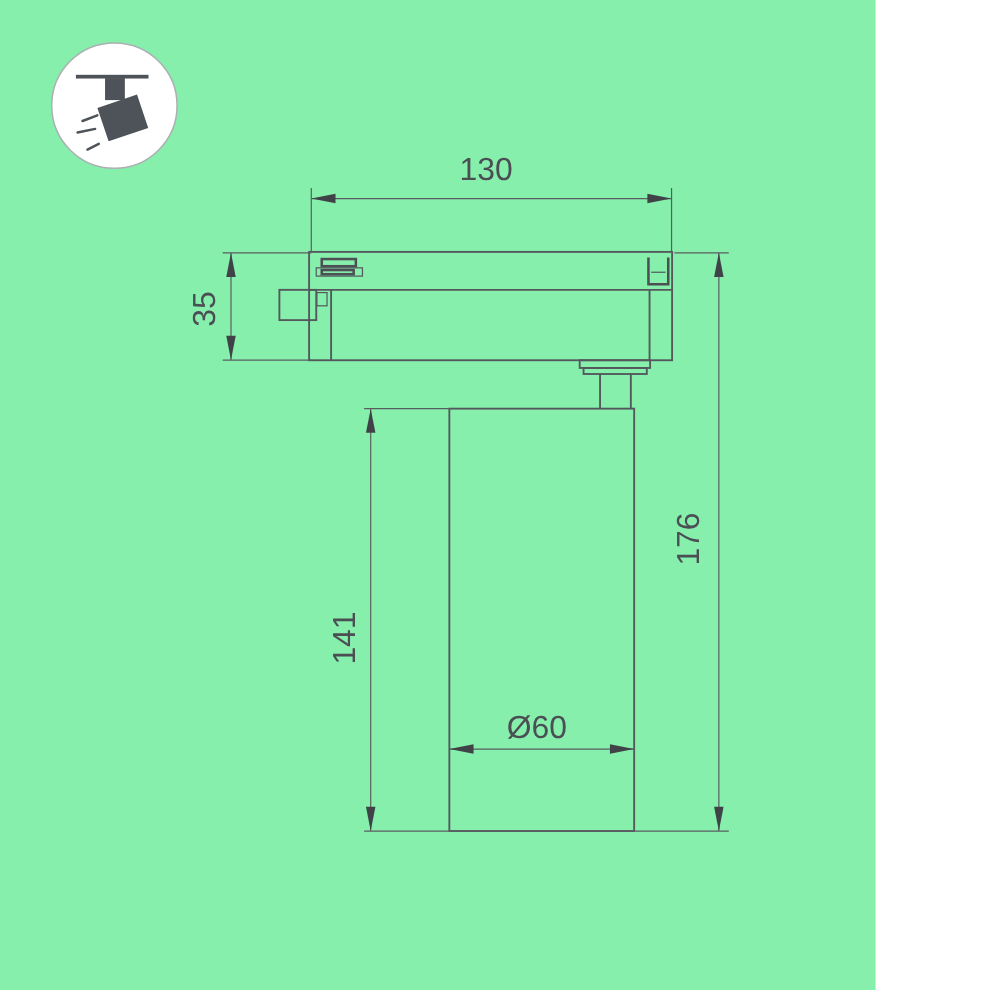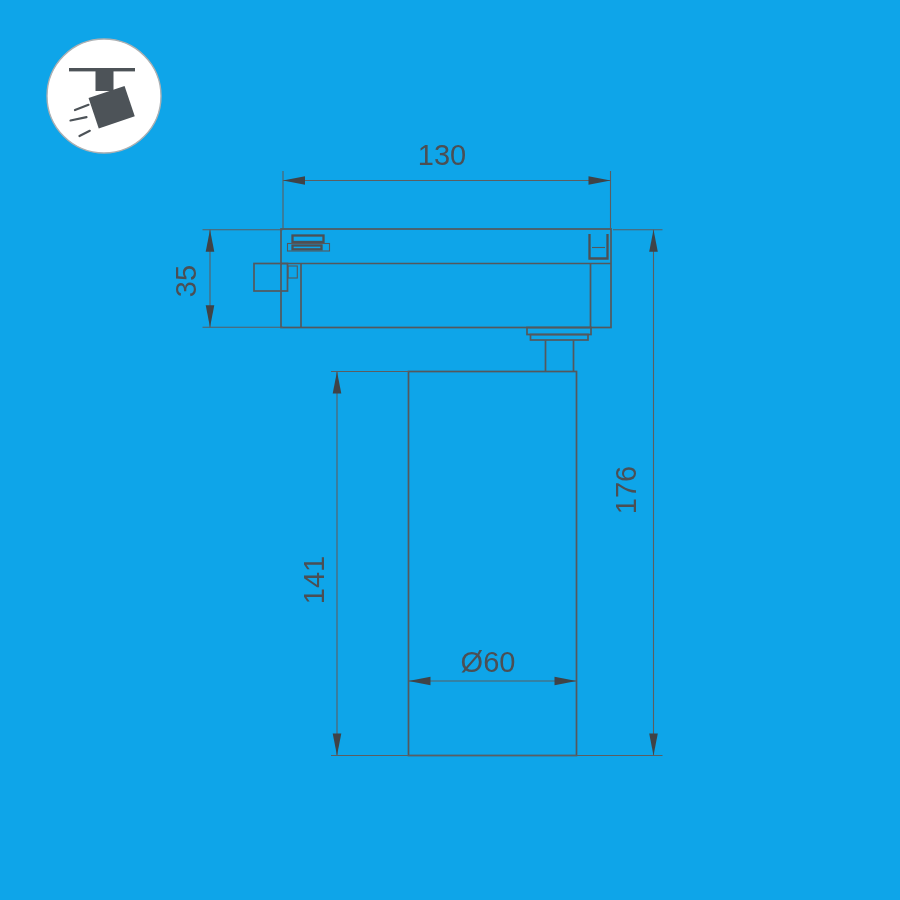--- a/index.html
+++ b/index.html
@@ -1,16 +1,16 @@
 <!DOCTYPE html>
 <html><head>
 <meta charset="utf-8">
 <style>
   html,body{margin:0;padding:0;background:#ffffff;}
-  .canvas{position:relative;width:900px;height:900px;background:#0ea5e9;overflow:hidden;}
+  .canvas{position:relative;width:796px;height:900px;background:#86efac;overflow:hidden;}
   svg{position:absolute;left:0;top:0;}
   .device{stroke:#54585c;stroke-width:1.7;fill:none;}
   .device-thick{stroke:#4c5054;stroke-width:2.3;fill:none;}
   .device-thin{stroke:#54585c;stroke-width:1.1;fill:none;}
   .dim{stroke:#5b5e61;stroke-width:1.1;fill:none;}
   .arr{fill:#3f4347;stroke:none;}
   .dim-text{font-family:"Liberation Sans", sans-serif;font-size:29px;fill:#4b4f54;letter-spacing:0px;}
   .icon-fill{fill:#4d5358;stroke:none;}
   .icon-ray{stroke:#4d5358;stroke-width:2.2;stroke-linecap:round;fill:none;}
 </style>

